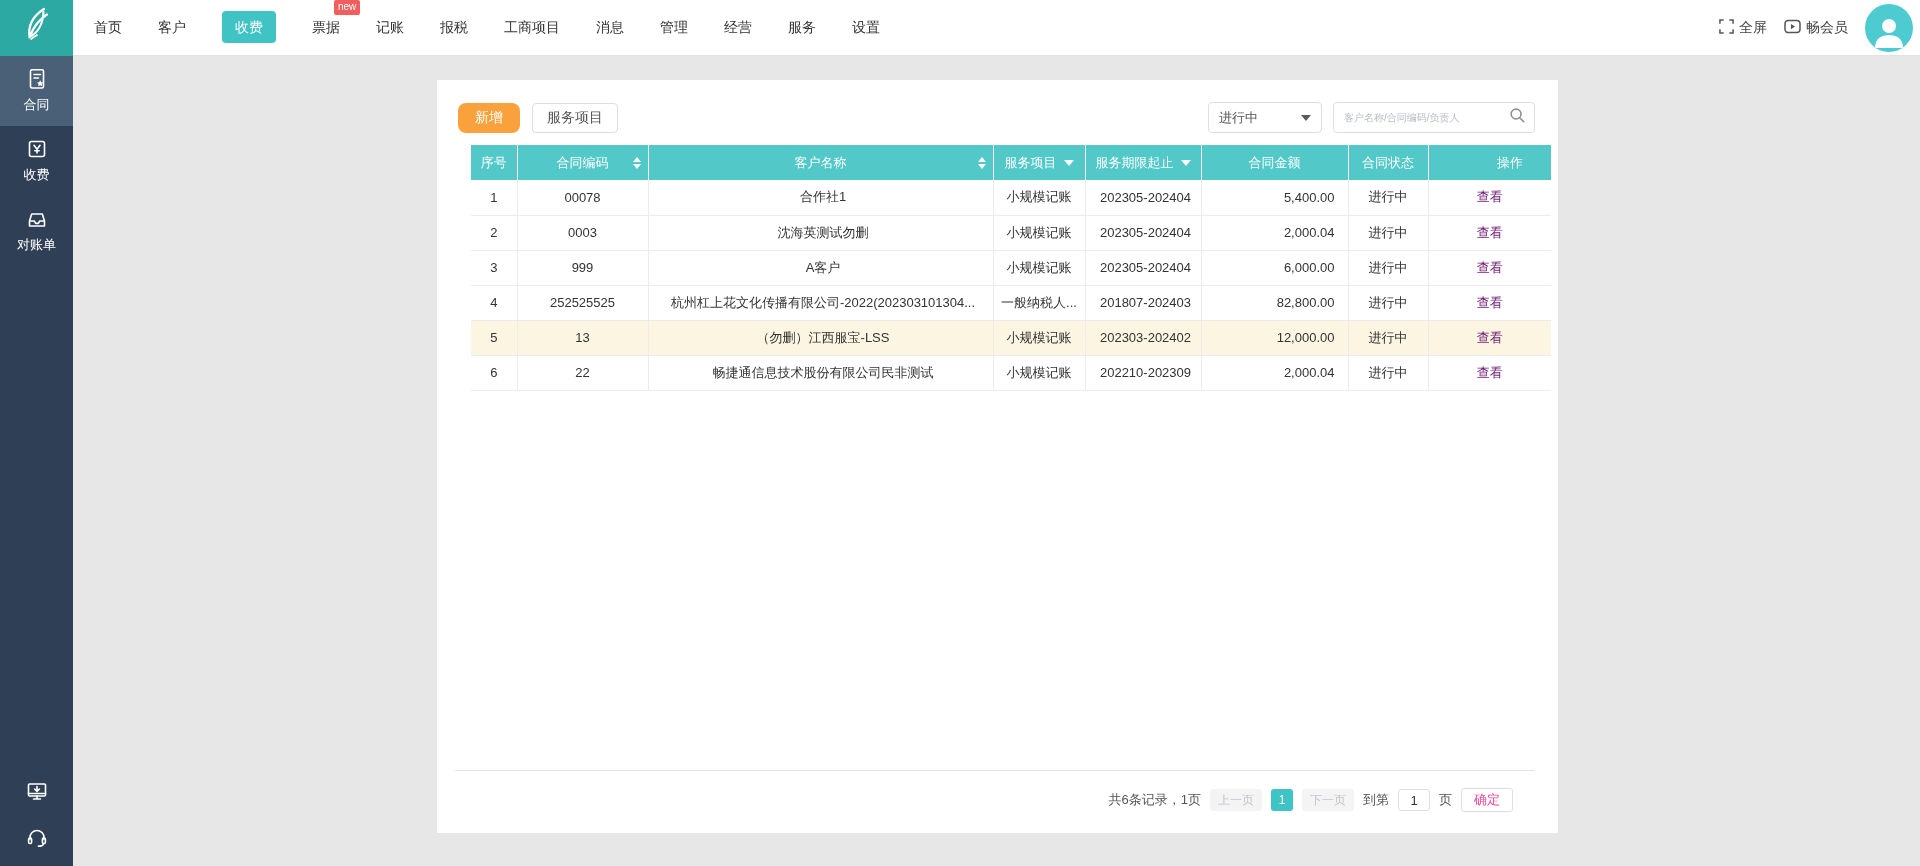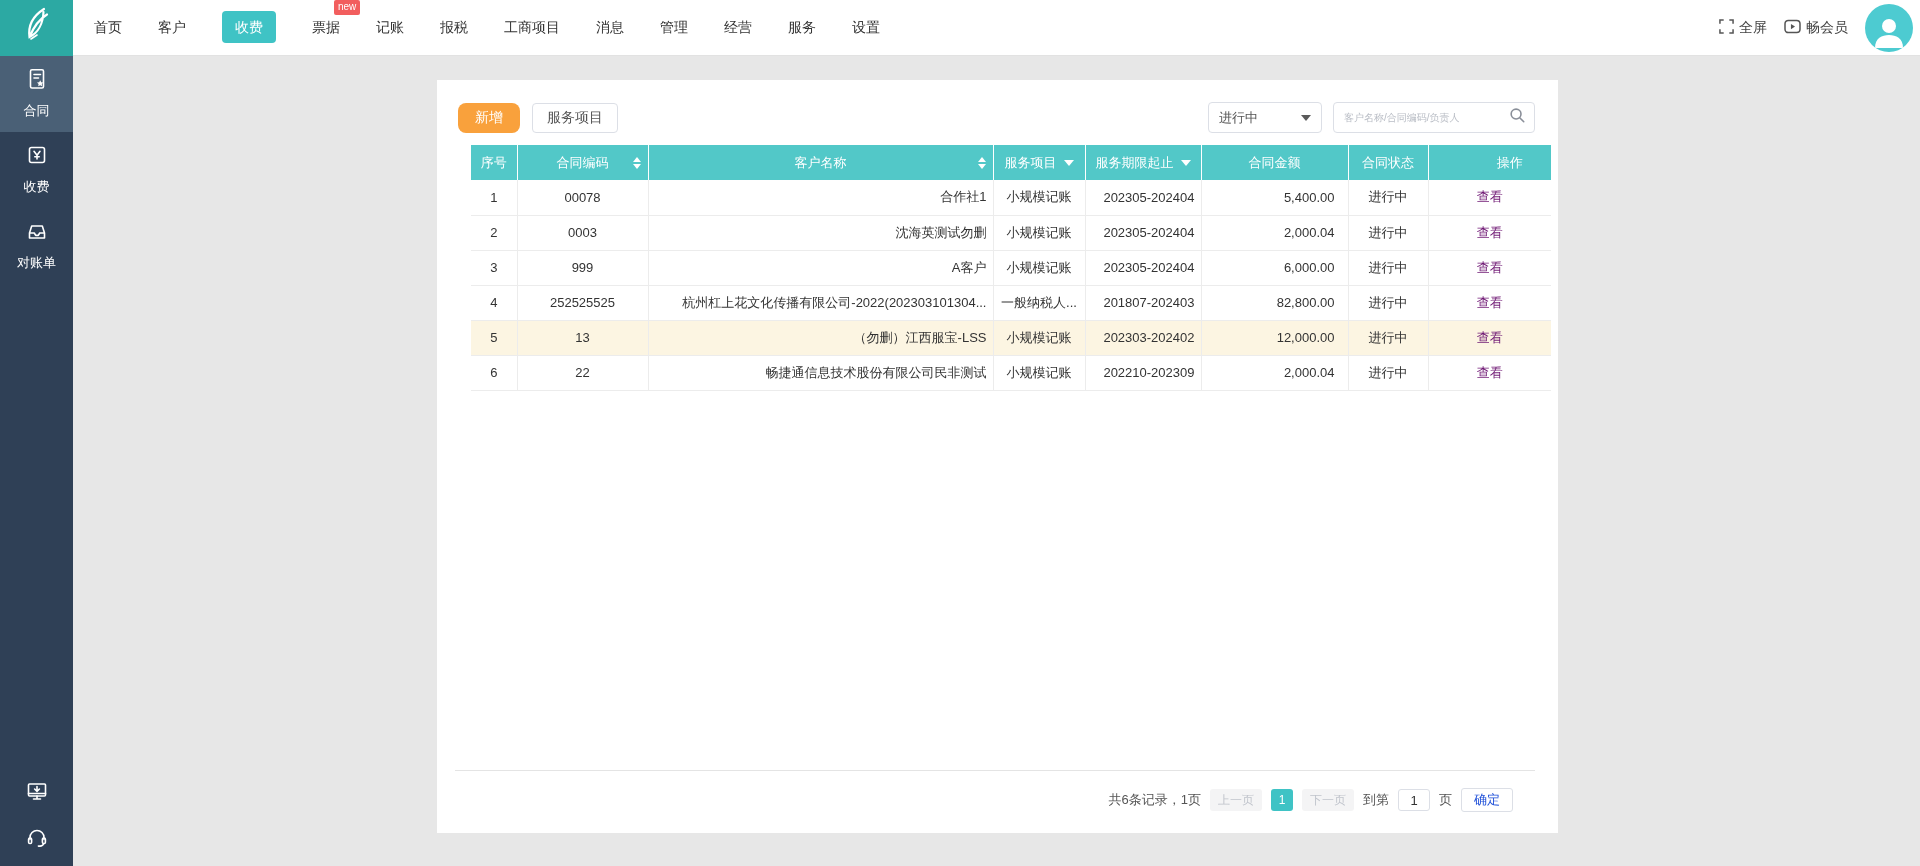--- a/index.html
+++ b/index.html
@@ -20,21 +20,21 @@
   .nav-badge { position:absolute; top:-19px; left:calc(100% - 6px); background:#f25e5e;
     color:#fff; font-size:10px; line-height:1; padding:2px 4px 3px; border-radius:2px; }
   .topbar-right { position:absolute; right:7px; top:0; height:56px; display:flex;
     align-items:center; gap:17px; }
   .top-action { display:flex; align-items:flex-end; gap:5px; font-size:14px; color:#444; cursor:pointer; }
   .avatar { width:48px; height:48px; border-radius:50%; background:#4dcbd1;
     display:flex; align-items:flex-end; justify-content:center; overflow:hidden; cursor:pointer; }
   
   .sidebar { position:absolute; left:0; top:56px; width:73px; height:810px; background:#2f4056; z-index:4; }
   .side-item { width:73px; padding:11px 0 12px; display:flex; flex-direction:column;
-    align-items:center; gap:7px; cursor:pointer; }
+    align-items:center; gap:1px; cursor:pointer; }
   .side-item.active { background:#4a6076; }
   .side-item .side-label { color:#fff; font-size:13px; }
   .side-bottom { position:absolute; left:0; width:73px; display:flex; justify-content:center; cursor:pointer; }
   .side-bottom.b1 { bottom:58px; } .side-bottom.b2 { bottom:12px; }
   
   .panel { position:absolute; left:437px; top:80px; width:1121px; height:753px; background:#fff; }
   .btn-add { position:absolute; left:21px; top:23px; width:62px; height:30px;
     background:#f9a13c; color:#fff; font-size:14px; border:none; border-radius:8px; cursor:pointer; }
   .btn-service { position:absolute; left:95px; top:23px; width:86px; height:30px;
     background:#fff; color:#555; font-size:14px; border:1px solid #dcdfe6; border-radius:4px; cursor:pointer; }
@@ -53,21 +53,21 @@
   
   .grid { position:absolute; left:34px; top:65px; width:1080px; border-collapse:collapse; table-layout:fixed; }
   .grid th { background:#52c8c8; color:#fff; font-weight:normal; font-size:13px;
     height:35px; position:relative; border-right:1px solid rgba(255,255,255,.55); cursor:default; }
   .grid th.clickable { cursor:pointer; }
   .grid th:last-child { border-right:none;padding-left:40px; }
   .grid td { height:35px; font-size:13px; color:#333; border:1px solid #ececec;
     border-top:none; white-space:nowrap; overflow:hidden; text-overflow:clip; background:transparent; }
   .grid tr td:first-child { border-left:none; } .grid tr td:last-child { border-right:none; }
   .grid tbody tr.hl td { background:#fcf5e2; }
-  .c-center { text-align:center; } .c-left { text-align:right; padding:0 6px 0 11px; }
+  .c-center { text-align:center; } .c-left { text-align:center; padding:0 6px 0 11px; }
   .c-right { text-align:right; padding-right:13px; }
   .sort-icon { position:absolute; right:7px; top:50%; transform:translateY(-50%);
     display:inline-flex; flex-direction:column; gap:2px; }
   .sort-icon i { display:block; width:0; height:0; border-left:4.5px solid transparent; border-right:4.5px solid transparent; }
   .sort-icon .tri-up { border-bottom:5px solid #fff; }
   .sort-icon .tri-down { border-top:5px solid #fff; }
   .filter-caret { display:inline-block; vertical-align:middle; margin-left:7px;
     width:0; height:0; border-left:5px solid transparent; border-right:5px solid transparent;
     border-top:6px solid #fff; }
   .view-link { cursor:pointer; color:#701a75; }
@@ -75,21 +75,21 @@
   .pager-divider { position:absolute; left:18px; top:690px; width:1080px; height:1px; background:#e4e4e4; }
   .pager { position:absolute; left:18px; top:700px; width:1080px; height:40px;
     display:flex; align-items:center; justify-content:flex-end; gap:9px; padding-right:22px; font-size:13px; color:#555; }
   .pg-btn { min-width:50px; height:22px; background:#f4f4f5; color:#c0c4cc; font-size:12px;
     border:none; border-radius:3px; padding:0 8px; cursor:default; font-family:inherit; }
   .pg-num { width:22px; height:22px; background:#3fc3c5; color:#fff; font-size:12px;
     border:none; border-radius:3px; cursor:pointer; font-family:inherit; }
   .pg-input { width:32px; height:22px; border:1px solid #dcdfe6; border-radius:3px;
     text-align:center; font-size:13px; color:#333; outline:none; font-family:inherit; }
   .pg-confirm { min-width:52px; height:24px; background:#fff; border:1px solid #dcdfe6;
-    border-radius:3px; color:#1d4ed8; font-size:13px; cursor:pointer; font-family:inherit; }
+    border-radius:3px; color:#ec4899; font-size:13px; cursor:pointer; font-family:inherit; }
 </style>
 </head>
 <body>
 
 <div class="topbar">
   <div class="logo">
     <span>
       <svg width="34" height="40" viewBox="0 0 34 40">
         <path d="M24 3 C13 10 8 20 9.5 31 C18 27 23 17.5 23.5 6 M9.5 31 C14 20 19.5 13 27 8.5" fill="none" stroke="#fff" stroke-width="2.2" stroke-linecap="round"></path>
         <path d="M11 33 l6 -4" stroke="#fff" stroke-width="1.6" stroke-linecap="round"></path>

